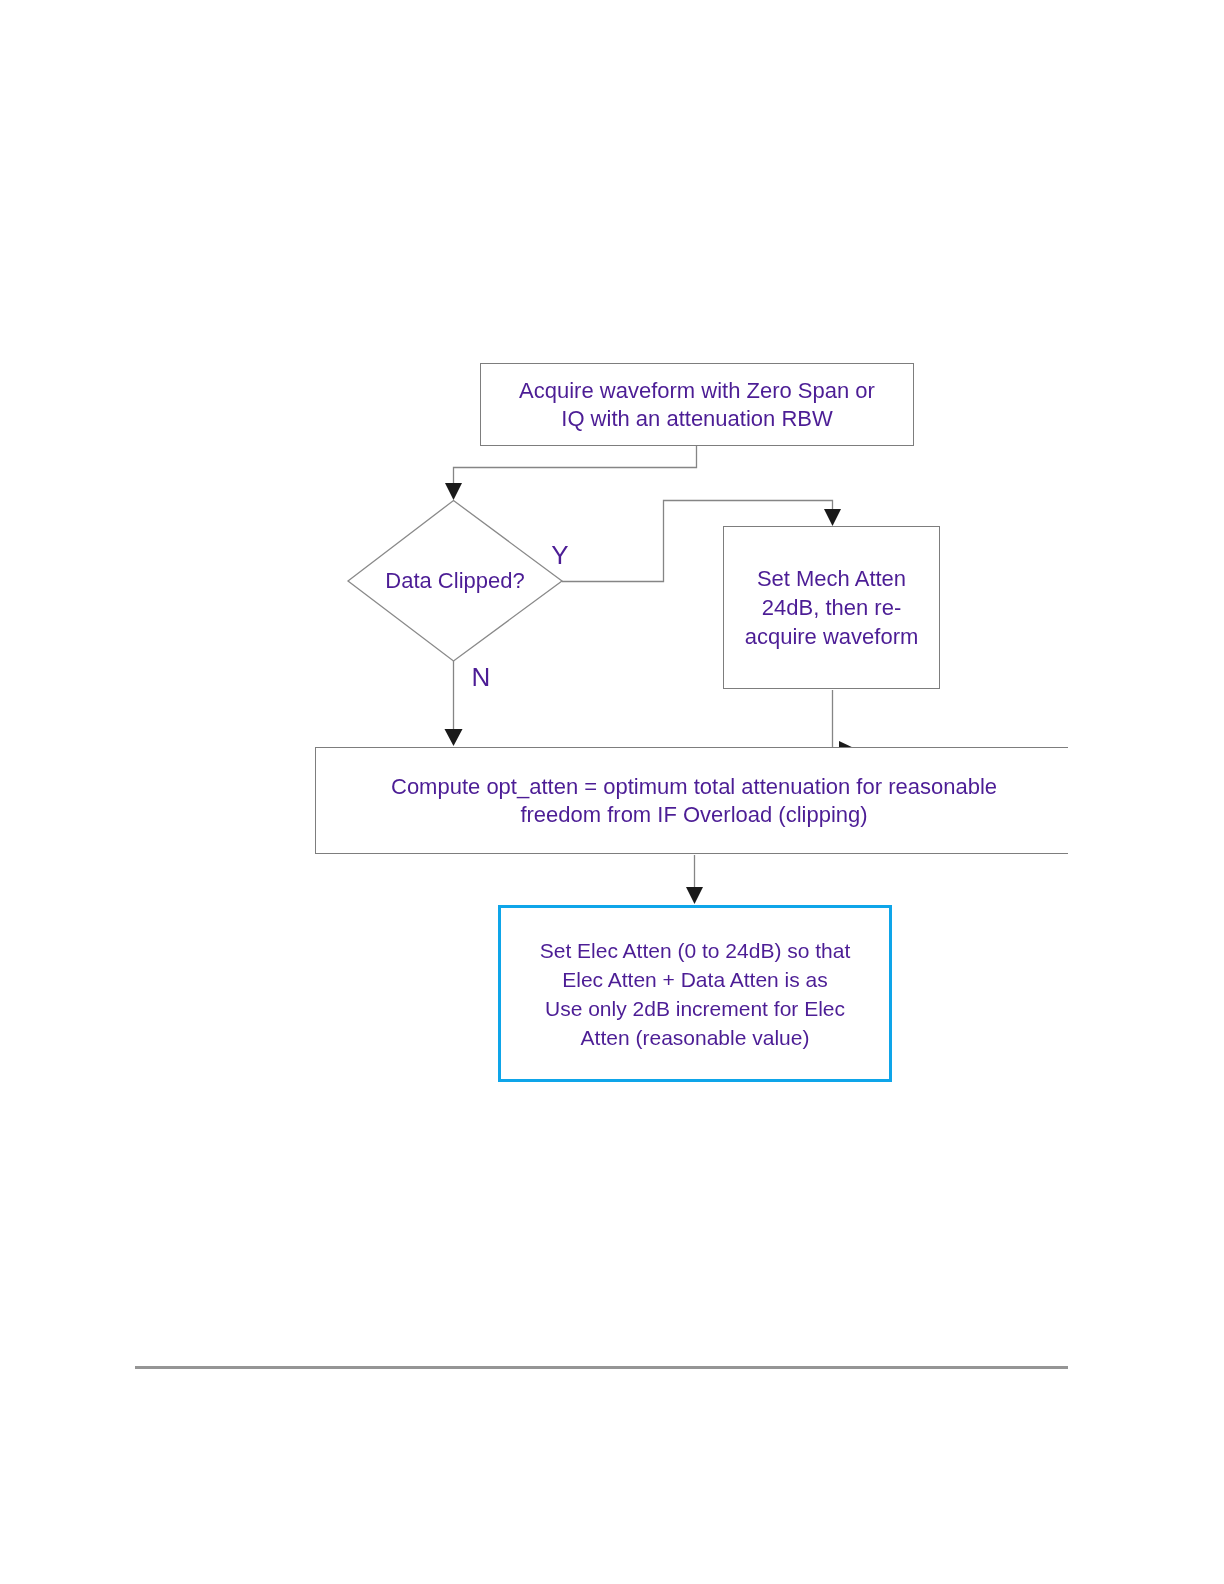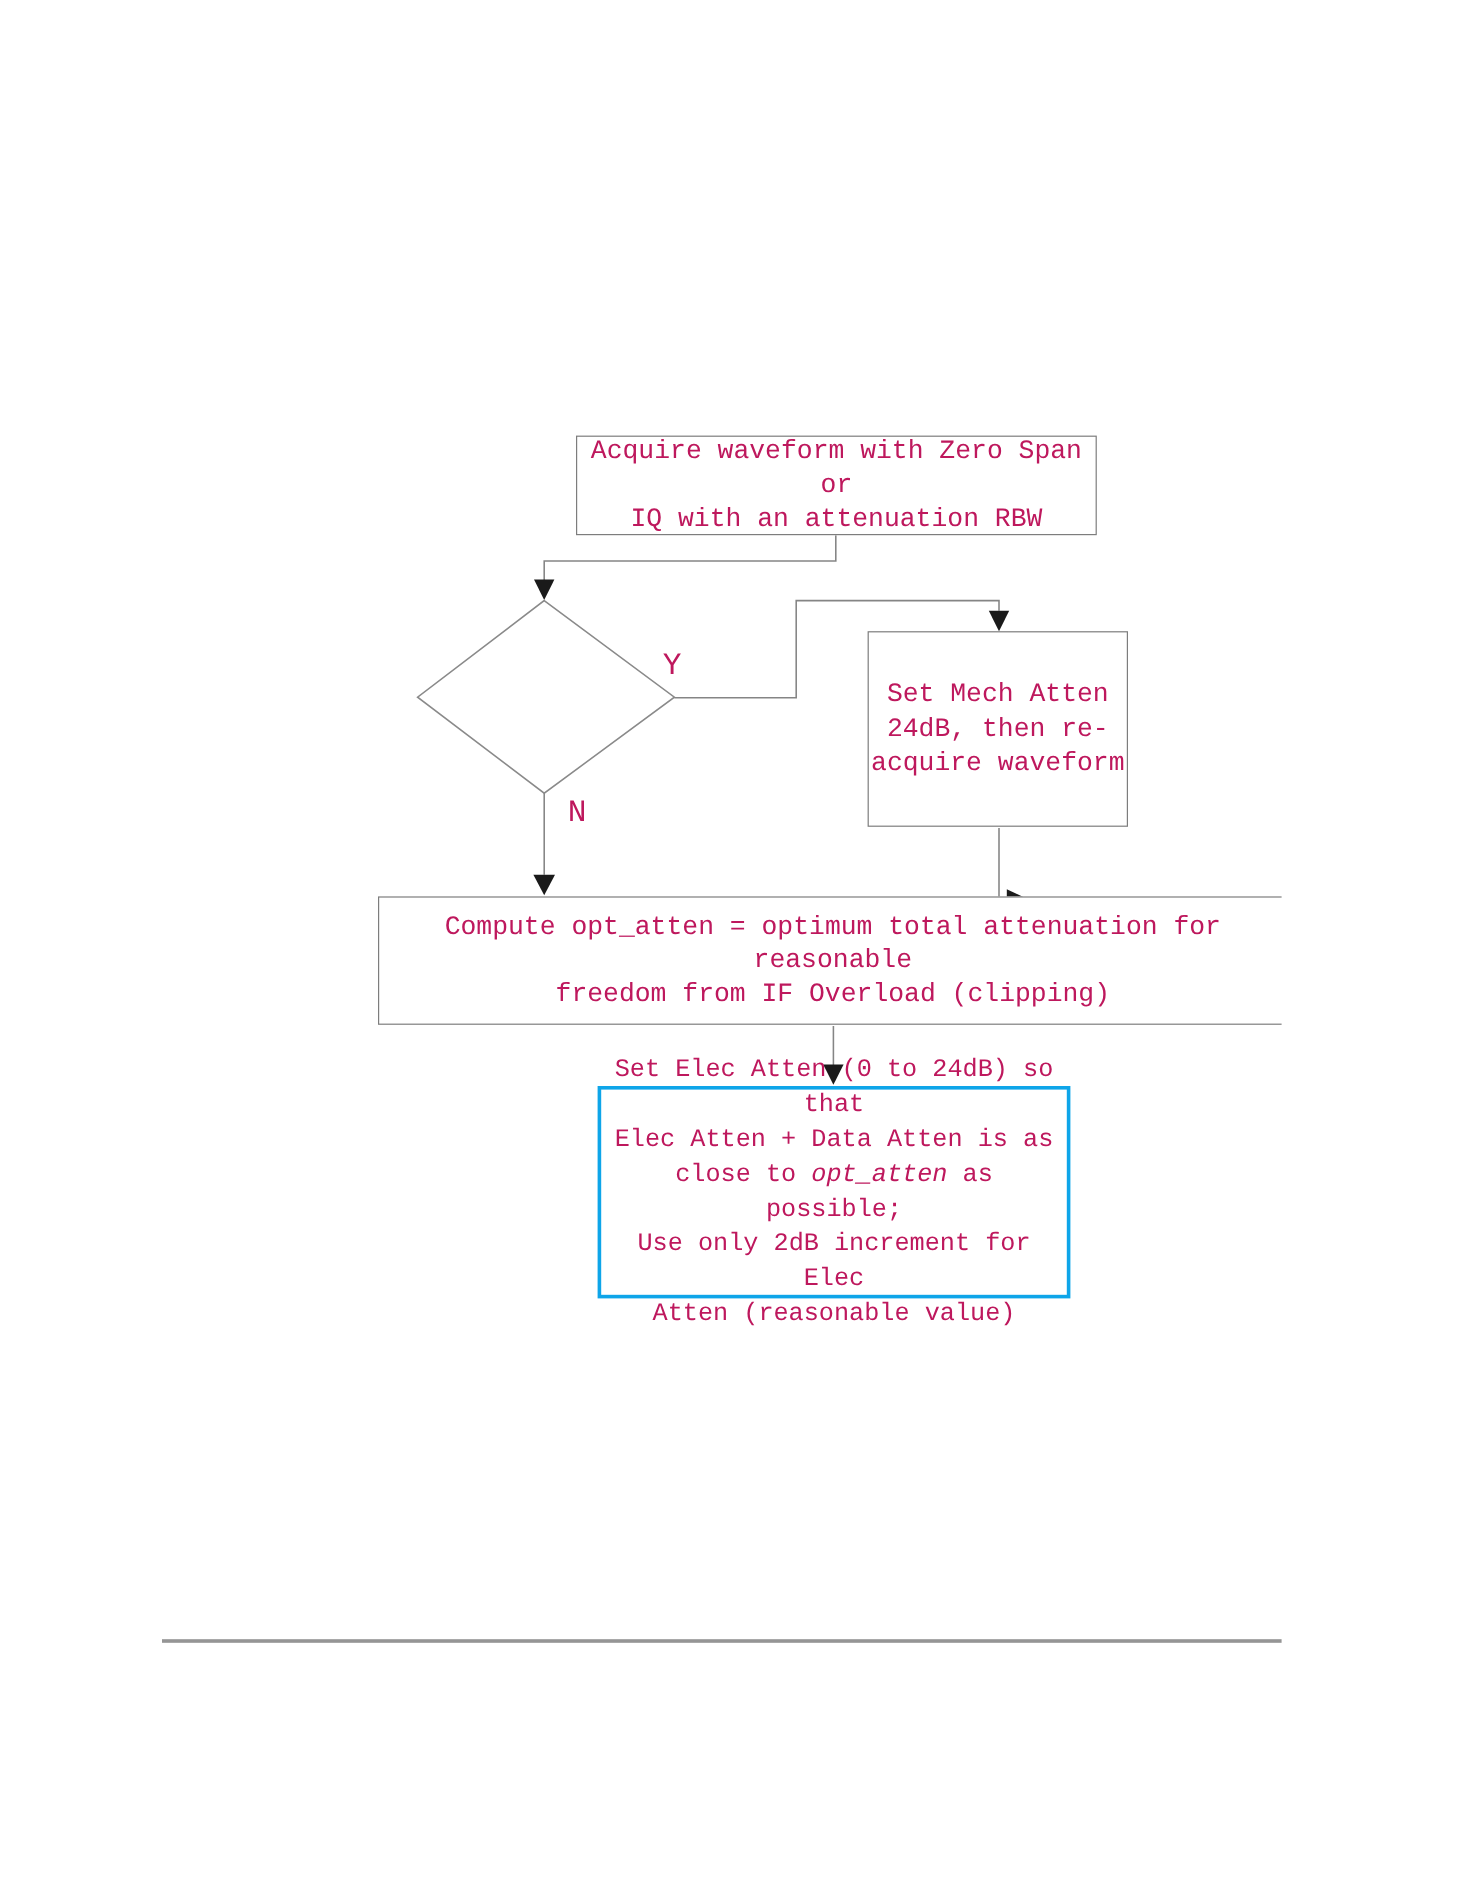--- a/index.html
+++ b/index.html
@@ -1,22 +1,22 @@
 <!DOCTYPE html>
 <html><head>
 <meta charset="utf-8">
 <style>
   html, body { margin: 0; padding: 0; background: #ffffff; }
   .page {
     position: relative;
     width: 1068px;
     height: 1584px;
     background: #ffffff;
-    font-family: Liberation Mono, monospace;
-    color: #be185d;
+    font-family: Liberation Sans, sans-serif;
+    color: #4c1d95;
     overflow: hidden;
   }
   svg.wires {
     position: absolute;
     left: 0; top: 0;
     width: 1224px; height: 1584px;
   }
   .wire  { fill: none; stroke: #858585; stroke-width: 1.3; }
   .shape { fill: #ffffff; stroke: #8a8a8a; stroke-width: 1.3; }
   .arrow { fill: #1a1a1a; stroke: none; }
@@ -84,40 +84,38 @@
 
     <path class="wire" d="M694.5 855 V888"></path>
     <polygon class="arrow" points="686,887 703,887 694.5,904"></polygon>
   </svg>
 
   <div class="node" id="node-acquire">
     <div>Acquire waveform with Zero Span or</div>
     <div>IQ with an attenuation RBW</div>
   </div>
 
+  <div class="diamond-label">Data Clipped?</div>
 
   <div class="branch-label" id="label-yes">Y</div>
   <div class="branch-label" id="label-no">N</div>
 
   <div class="node" id="node-set24">
     <div>Set Mech Atten</div>
     <div>24dB, then re-</div>
     <div>acquire waveform</div>
   </div>
 
   <div class="node" id="node-compute">
     <div>Compute opt_atten = optimum total attenuation for reasonable</div>
     <div>freedom from IF Overload (clipping)</div>
   </div>
 
   <div class="node" id="node-setrange">
     <div>Set Elec Atten (0 to 24dB) so that</div>
     <div>Elec Atten + Data Atten is as</div>
-    <div>
-      <span>close to </span><span class="em">opt_atten</span><span> as possible;</span>
-    </div>
     <div>Use only 2dB increment for Elec</div>
     <div>Atten (reasonable value)</div>
   </div>
 
   <div class="footer-rule"></div>
 
 </div>
 
 </body></html>

